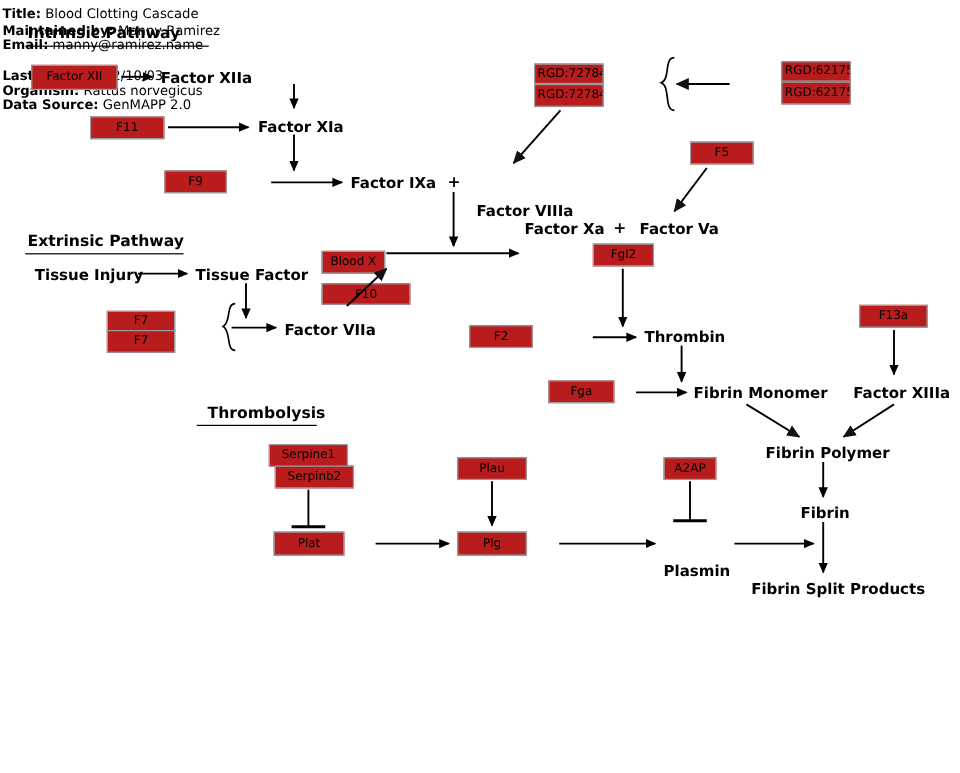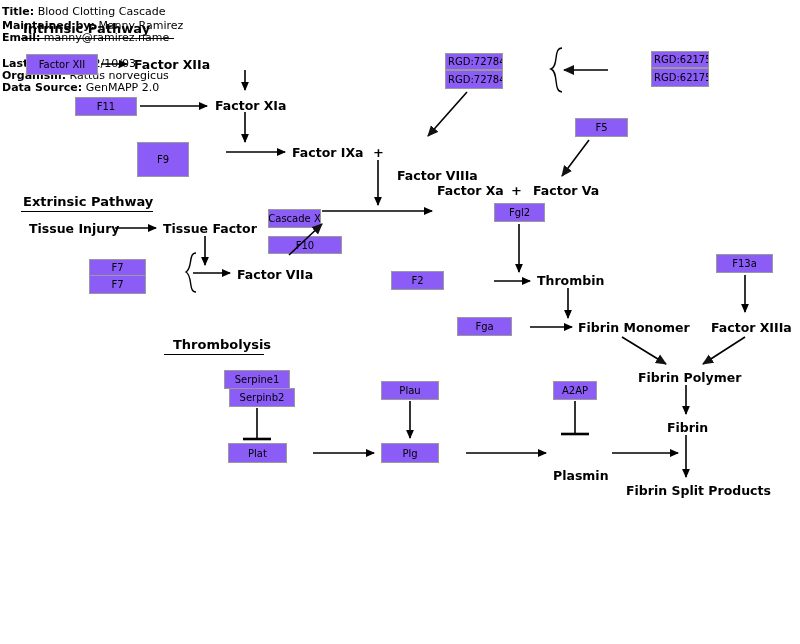--- a/index.html
+++ b/index.html
@@ -13,21 +13,21 @@
   .meta-val{font-weight:normal;}
 
   
   .section-head{position:absolute;font-weight:bold;font-size:13px;white-space:nowrap;}
   .section-rule{position:absolute;border-top:1px solid #000;}
 
   
   .node{position:absolute;font-weight:bold;font-size:12.5px;white-space:nowrap;}
 
   
-  .gbox{position:absolute;box-sizing:border-box;border:1px solid #9a9a9a;background:#8b5cf6;
+  .gbox{position:absolute;box-sizing:border-box;border:1px solid #9a9a9a;background:#b91c1c;
         font-size:10px;color:#000;display:flex;align-items:center;justify-content:center;
         overflow:hidden;white-space:nowrap;}
   .gbox.clip{justify-content:flex-start;padding-left:2px;}
 
   
   .plus{position:absolute;font-weight:bold;font-size:13px;}
 
   svg.overlay{position:absolute;left:0;top:0;width:800px;height:644px;pointer-events:none;}
 </style>
 </head>
@@ -66,24 +66,24 @@
   <div class="section-head" style="left:23px;top:194px;">Extrinsic Pathway</div>
   <div class="section-rule" style="left:21px;top:211px;width:132px;"></div>
 
   <div class="section-head" style="left:173px;top:337px;">Thrombolysis</div>
   <div class="section-rule" style="left:164px;top:354px;width:100px;"></div>
 
   <div class="gbox" style="left:26px;top:54px;width:72px;height:21px;">Factor XII</div>
 
   <div class="gbox" style="left:75px;top:97px;width:62px;height:19px;">F11</div>
 
-  <div class="gbox" style="left:137px;top:142px;width:52px;height:35px;">F9</div>
+  <div class="gbox" style="left:137px;top:142px;width:52px;height:19px;">F9</div>
 
   <div class="gbox" style="left:268px;top:208px;width:74px;height:18px;margin-top:28px;">F10</div>
-  <div class="gbox" style="left:268px;top:209px;width:53px;height:19px;">Cascade X</div>
+  <div class="gbox" style="left:268px;top:209px;width:53px;height:19px;">Blood X</div>
 
   <div class="gbox" style="left:89px;top:259px;width:57px;height:17px;">F7</div>
   <div class="gbox" style="left:89px;top:275px;width:57px;height:19px;">F7</div>
 
   <div class="gbox" style="left:391px;top:271px;width:53px;height:19px;">F2</div>
 
   <div class="gbox" style="left:575px;top:118px;width:53px;height:19px;">F5</div>
 
   <div class="gbox" style="left:494px;top:203px;width:51px;height:19px;">Fgl2</div>
 

